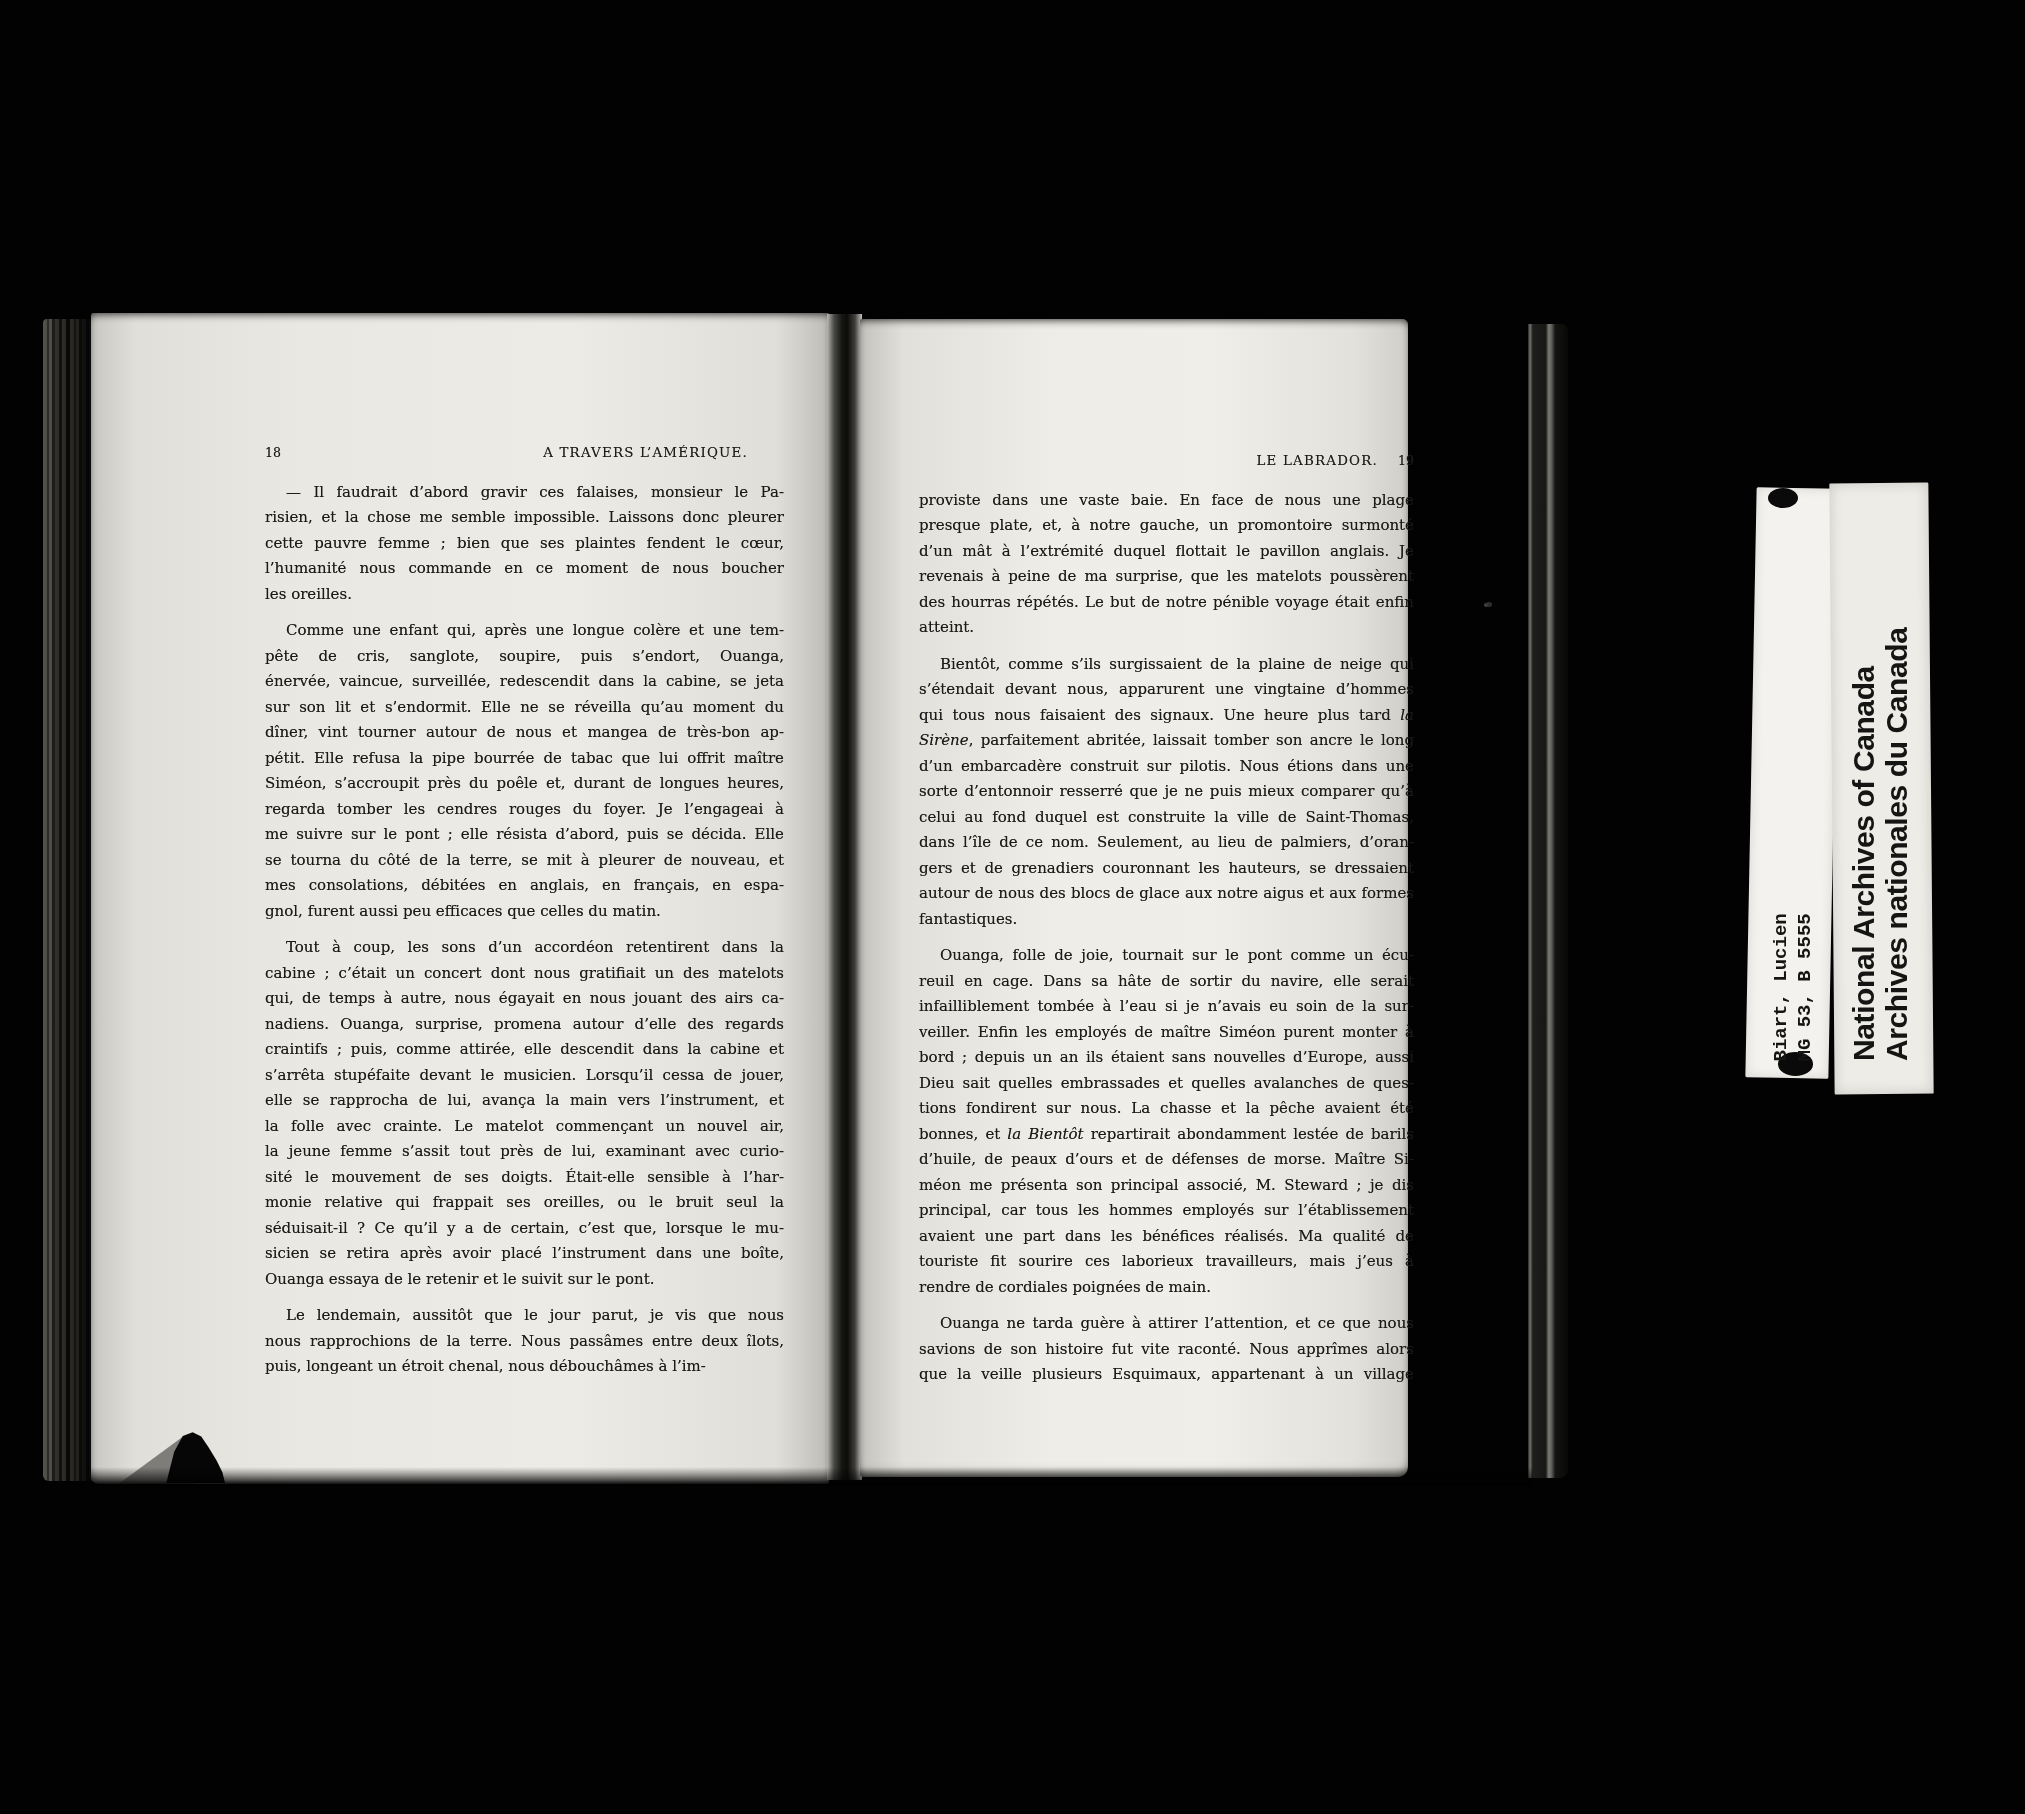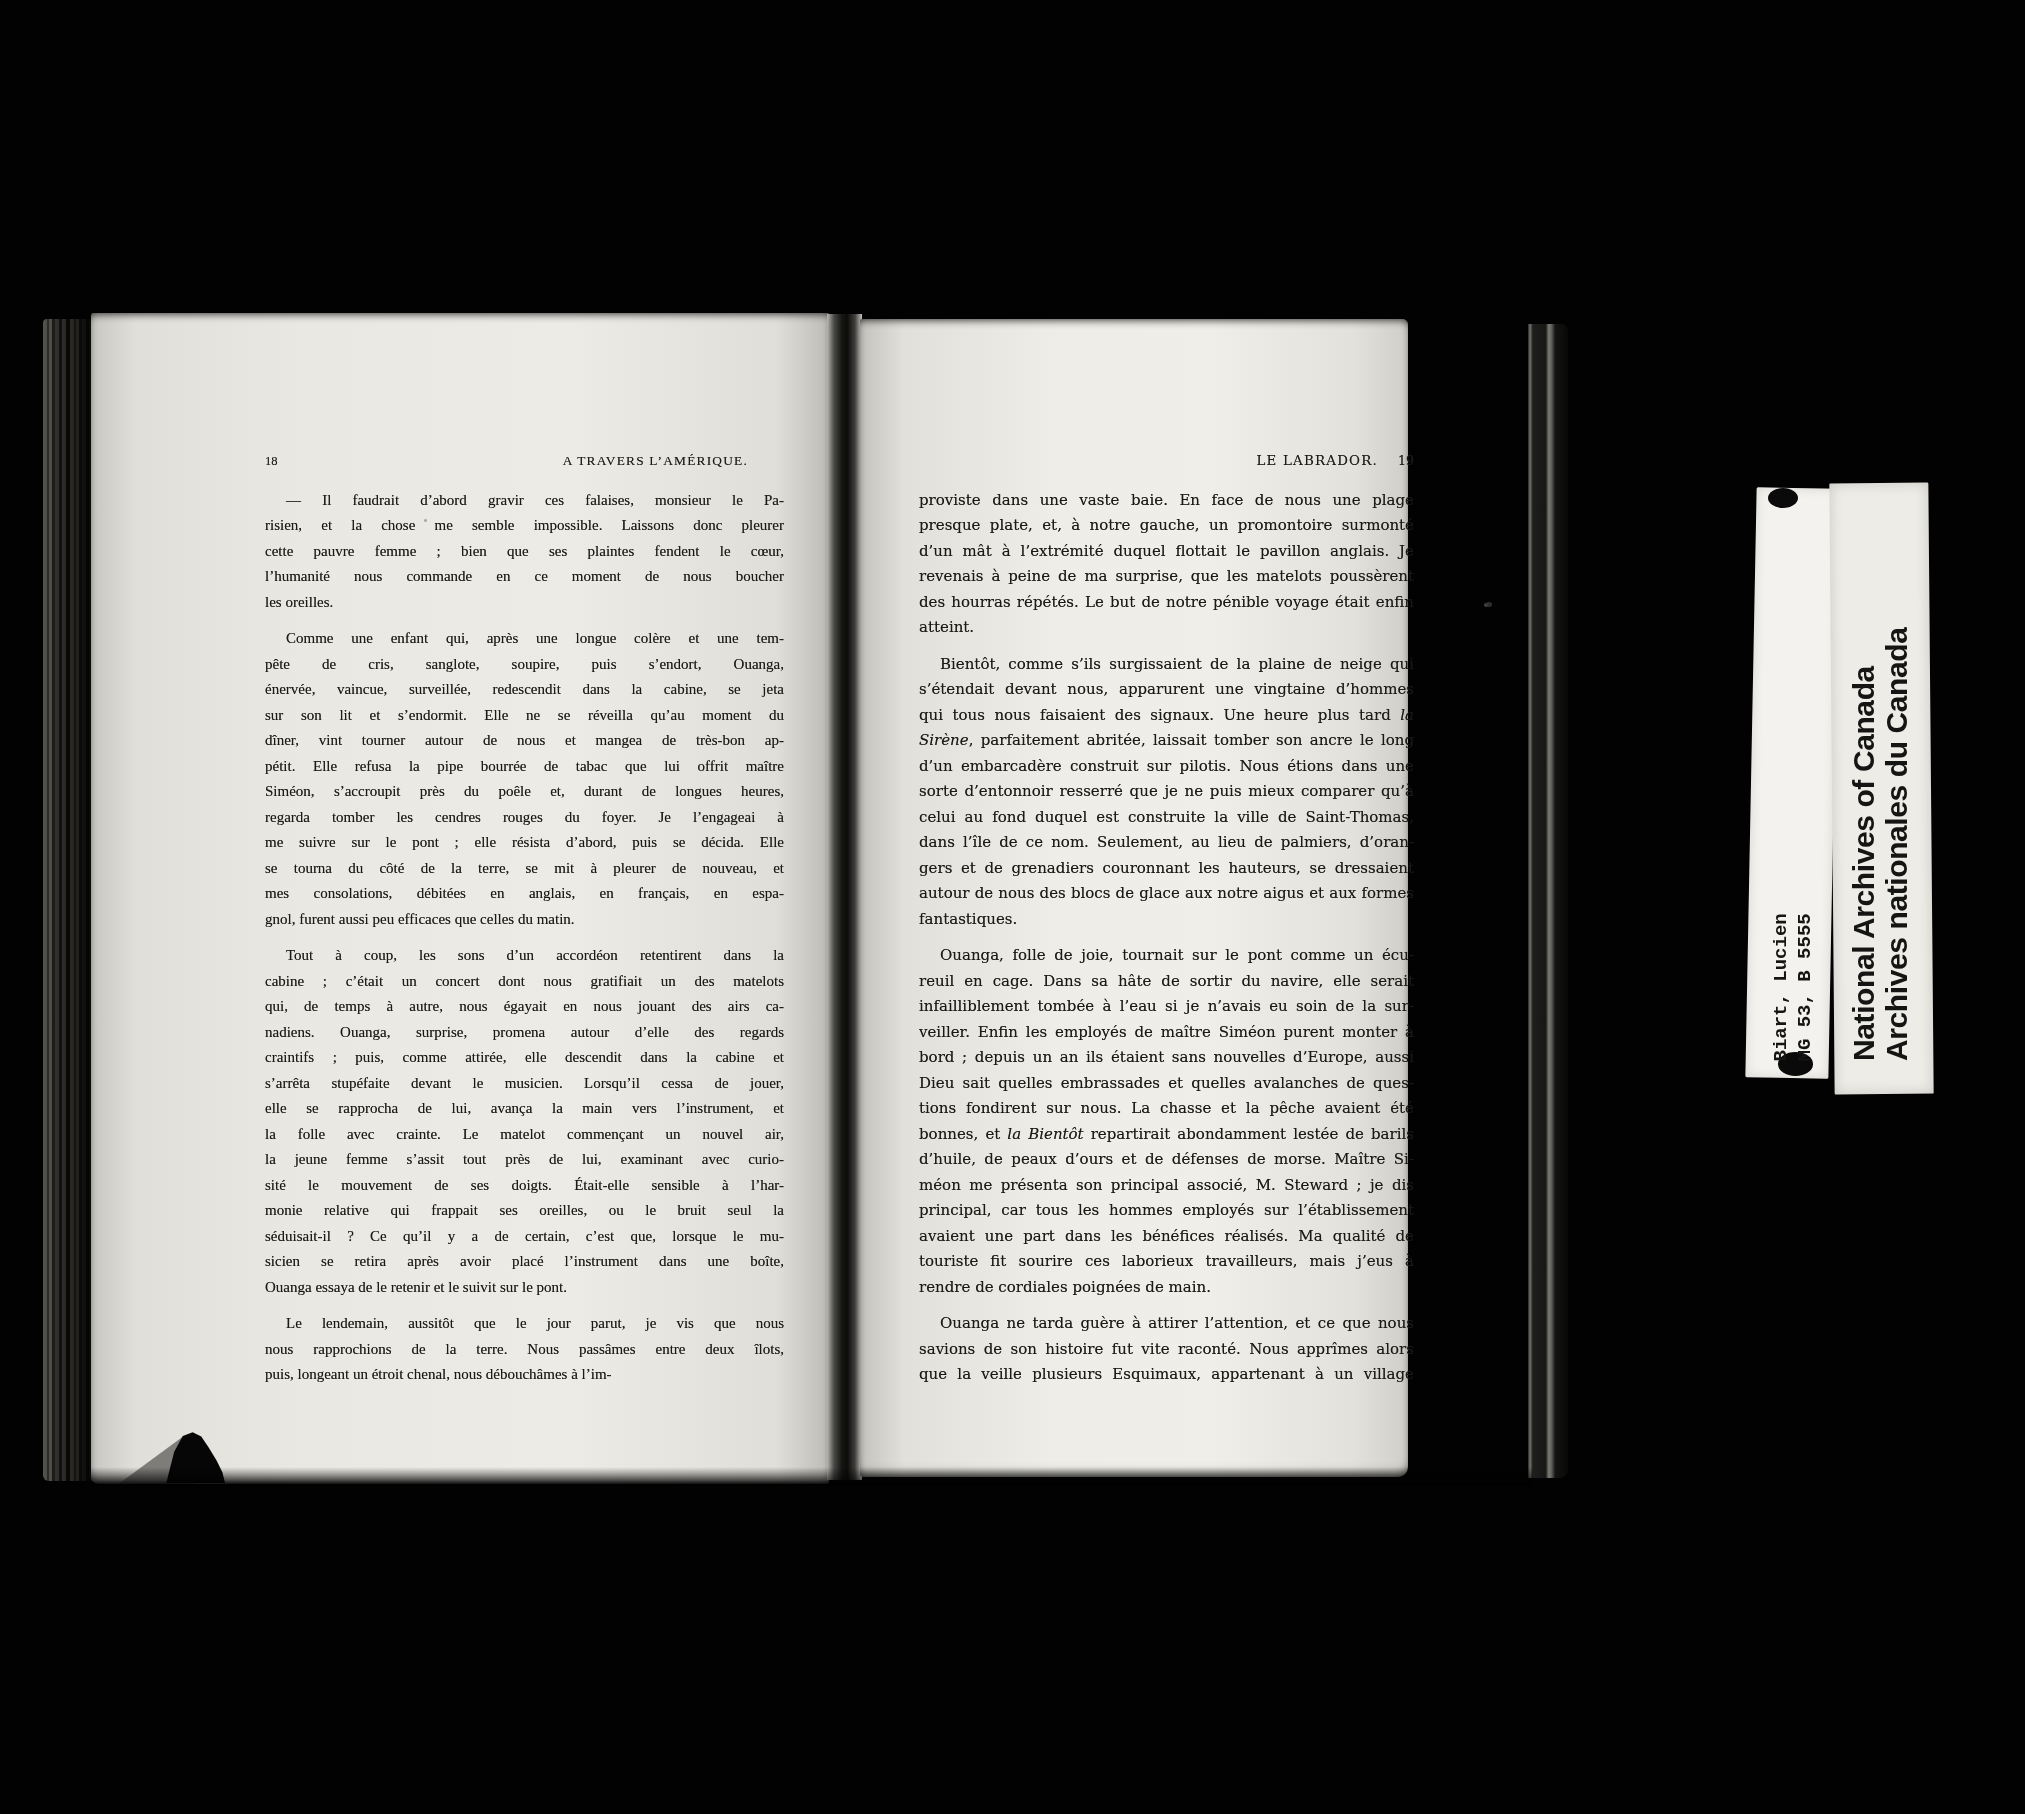--- a/index.html
+++ b/index.html
@@ -22,21 +22,21 @@
   .page-right{left:860px;top:319px;width:548px;height:1158px;
     background:linear-gradient(90deg,#c3c2bd 0%,#e2e0db 8%,#efede8 36%,#f0eee9 64%,#e3e1dc 90%,#cfcec9 100%);
     border-radius:1.6px 5.7px 10.5px 3.2px;
     box-shadow:inset 0 5.7px 8px -4.9px rgba(0,0,0,.85), inset 0 -7.3px 10.5px -5.7px rgba(0,0,0,.8);}
   .edge-right{position:absolute;left:1528px;top:324px;width:40px;height:1154px;
     background:linear-gradient(90deg,#242422 0%,#767570 5%,#1e1e1c 12%,#171715 44%,#7b7a75 52%,#5e5d58 59%,#141412 68%,#080807 100%);
     border-radius:0 6.5px 8px 0;}
 
   
   .text-col{position:absolute;}
-  .text-col-left{left:174px;top:140px;width:519px;font-family:Liberation Serif, serif;}
+  .text-col-left{left:174px;top:132px;width:519px;}
   .text-col-right{left:59px;top:134px;width:495px;}
   .running-head{display:grid;grid-template-columns:36px 1fr 36px;align-items:baseline;height:21px;
     color:#1d1c1a;font-size:13.4px;letter-spacing:1.2px;text-shadow:0 0 0.5px rgba(25,25,25,.5);}
   .running-head .num{font-size:12.6px;letter-spacing:0;}
   .running-head .num.right{text-align:right;}
   .running-head .mid{text-align:right;}
   .lines{margin-top:13.8px;}
   .line{height:25.5px;line-height:25.5px;font-size:15px;color:#1b1a18;
     text-align:justify;text-align-last:justify;white-space:normal;overflow:hidden;
     text-shadow:0 0 0.5px rgba(20,20,18,.55);}

